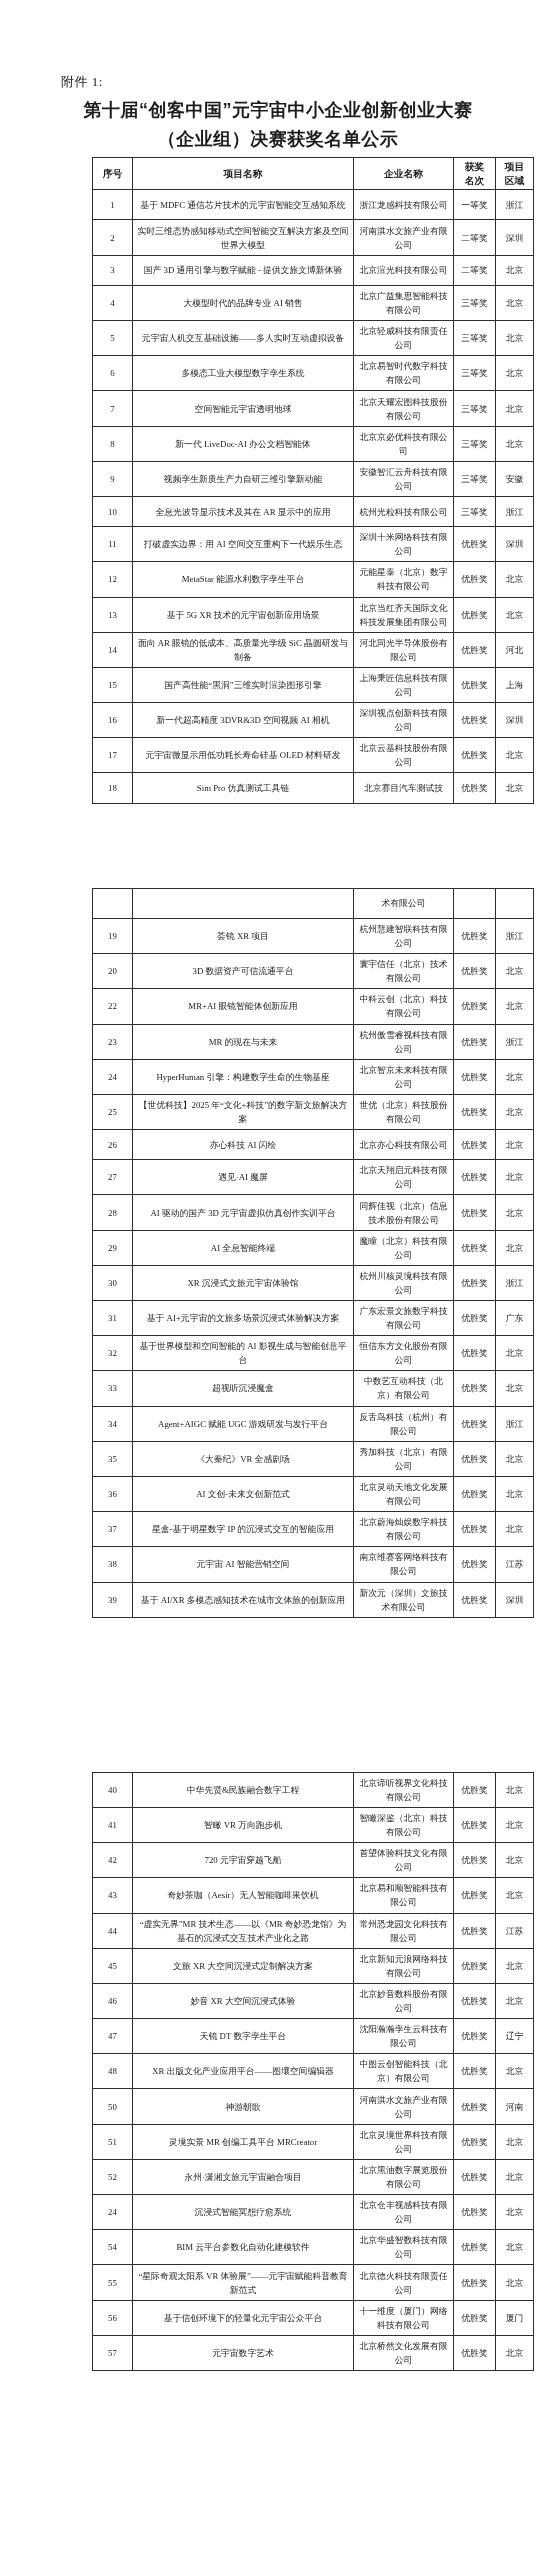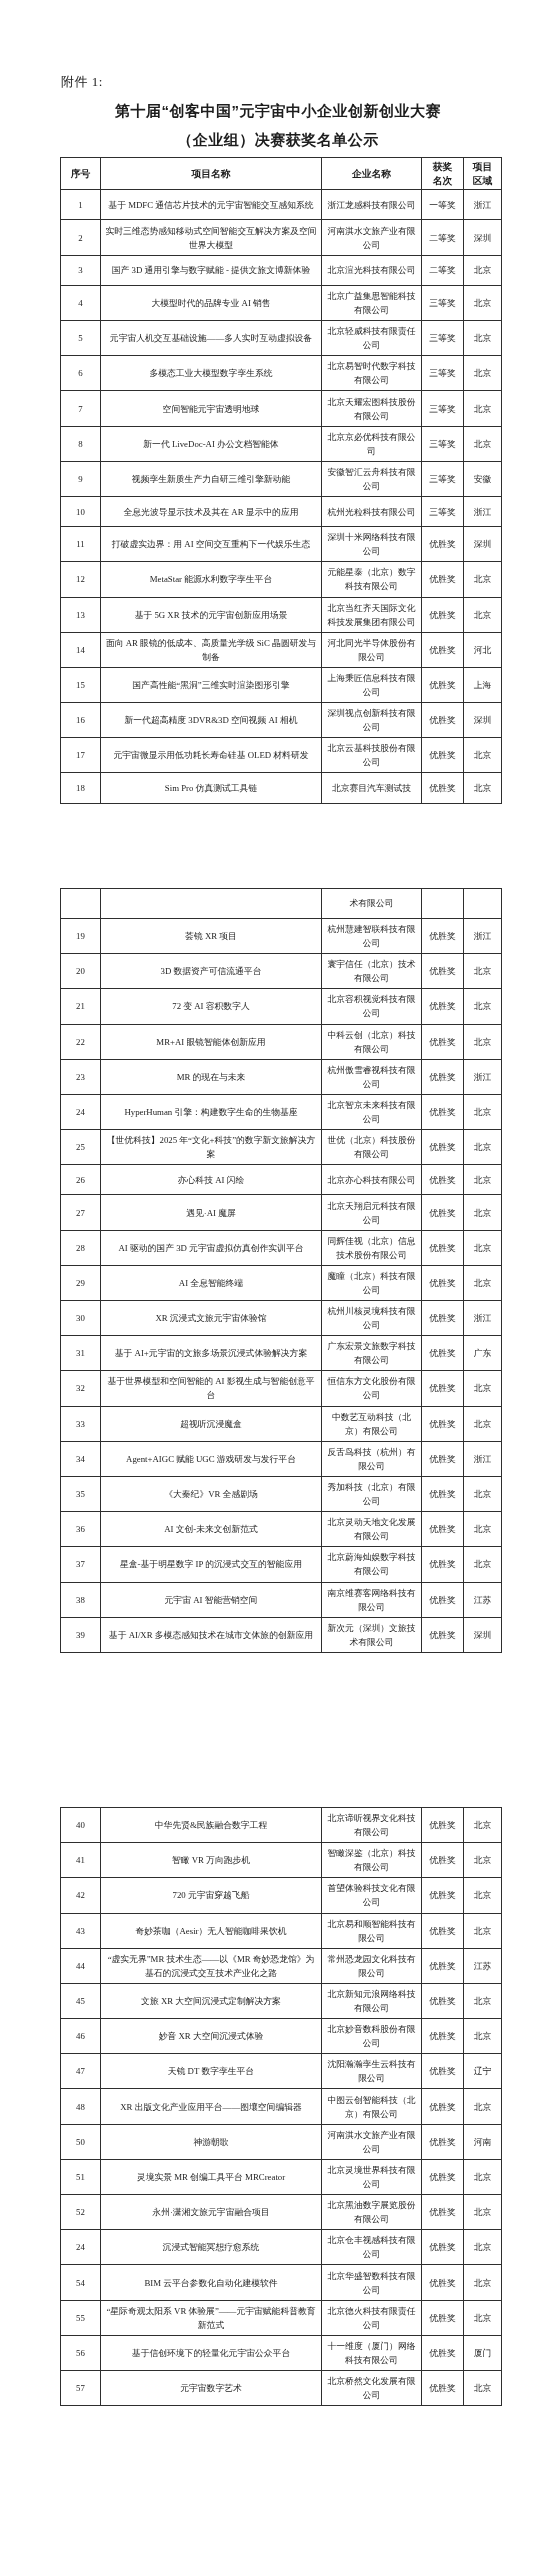--- a/index.html
+++ b/index.html
@@ -6,27 +6,27 @@
   body{
     width:556px;min-height:3934px;background:#ffffff;
     font-family:"Liberation Serif","DejaVu Serif",serif;
     color:#1d1d1d;
   }
   .att-label{
     margin:73px 0 0 61px;font-size:13px;letter-spacing:0.5px;
     font-family:"Liberation Serif","DejaVu Serif",serif;
   }
   .doc-title{
-    text-align:center;font-weight:700;font-size:15px;line-height:29px;
+    text-align:center;font-weight:700;font-size:18px;line-height:29px;
     margin-top:5.2px;letter-spacing:0.5px;
     font-family:"Liberation Sans","DejaVu Sans",sans-serif;
   }
   table.awards{
     border-collapse:collapse;table-layout:fixed;
-    margin-left:60px;width:441px;margin-top:3.1px;
+    margin-left:92px;width:441px;margin-top:3.1px;
   }
   table.awards th,table.awards td{
     border:0.5px solid #2e2e2e;text-align:center;vertical-align:middle;
     padding:3.1px 3.1px;word-break:break-all;
   }
   table.awards th{
     font-family:"Liberation Sans","DejaVu Sans",sans-serif;
     font-weight:700;font-size:9.8px;line-height:13.4px;height:26px;padding:2.1px 1px;
   }
   table.awards td{
@@ -227,27 +227,20 @@
         <td class="c-region">浙江</td>
       </tr>
       <tr>
         <td class="c-index">20</td>
         <td class="c-project">3D 数据资产可信流通平台</td>
         <td class="c-company">寰宇信任（北京）技术有限公司</td>
         <td class="c-award">优胜奖</td>
         <td class="c-region">北京</td>
       </tr>
       <tr>
-        <td class="c-index">21</td>
-        <td class="c-project">72 变 AI 容积数字人</td>
-        <td class="c-company">北京容积视觉科技有限公司</td>
-        <td class="c-award">优胜奖</td>
-        <td class="c-region">北京</td>
-      </tr>
-      <tr>
         <td class="c-index">22</td>
         <td class="c-project">MR+AI 眼镜智能体创新应用</td>
         <td class="c-company">中科云创（北京）科技有限公司</td>
         <td class="c-award">优胜奖</td>
         <td class="c-region">北京</td>
       </tr>
       <tr>
         <td class="c-index">23</td>
         <td class="c-project">MR 的现在与未来</td>
         <td class="c-company">杭州傲雪睿视科技有限公司</td>

